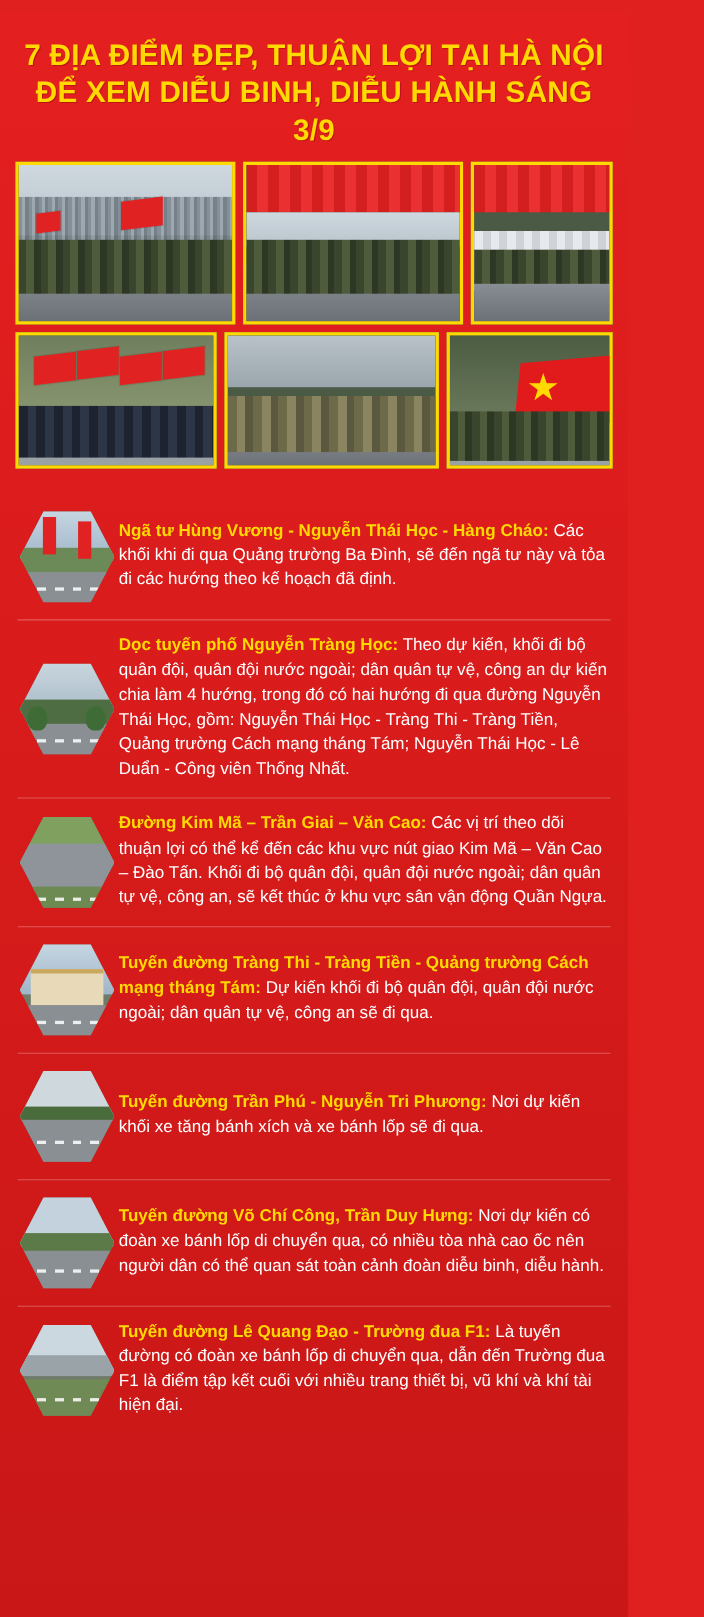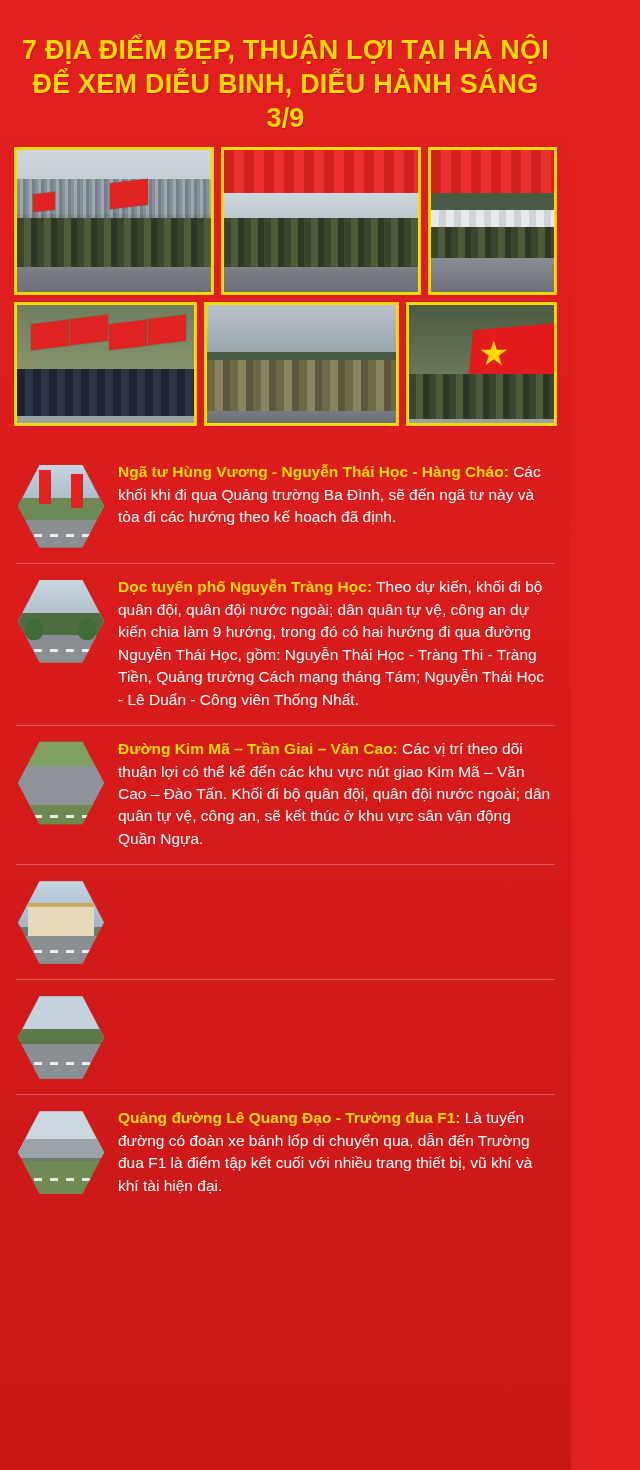--- a/index.html
+++ b/index.html
@@ -79,22 +79,22 @@
   .flagbig{position:absolute;left:42%;top:18%;width:96px;height:62px;background:#e11b1b;
        transform:skew(-6deg,-5deg);}
   .star{position:absolute;color:#ffd900;font-size:34px;line-height:1;left:48%;top:26%;}
   .redbanner{position:absolute;left:0;right:0;top:0;height:30%;
        background:repeating-linear-gradient(90deg,#d31f1f 0 10px,#ea3030 10px 20px);}
 
   
   .items{padding:16px 16px 22px 16px;}
   .item{
     display:flex;
-    align-items:flex-start;
-    gap:14px;
+    align-items:center;
+    gap:4px;
     padding:12px 2px 14px 2px;
     border-bottom:1px solid rgba(255,255,255,.28);
   }
   .item:last-child{border-bottom:none;}
   .thumb{
     flex:0 0 86px;
     width:86px;height:86px;
     margin-top:2px;
     -webkit-clip-path:polygon(25% 2%,75% 2%,100% 50%,75% 98%,25% 98%,0% 50%);
     clip-path:polygon(25% 2%,75% 2%,100% 50%,75% 98%,25% 98%,0% 50%);
@@ -190,57 +190,73 @@
 
     <div class="item">
       <div class="thumb">
         <div class="t-sky" style="background:linear-gradient(180deg,#c9d6de,#a9bcc8);"></div>
         <div class="t-mid" style="background:#4f6d42;"></div>
           <div class="t-road"></div>
         <div class="t-tree" style="left:8%;"></div>
           <div class="t-tree" style="left:70%;"></div>
       </div>
       <div class="text">
-        <span class="lead">Dọc tuyến phố Nguyễn Tràng Học:</span><span class="body"> Theo dự kiến, khối đi bộ quân đội, quân đội nước ngoài; dân quân tự vệ, công an dự kiến chia làm 9 hướng, trong đó có hai hướng đi qua đường Nguyễn Thái Học, gồm: Nguyễn Thái Học - Tràng Thi - Tràng Tiền, Quảng trường Cách mạng tháng Tám; Nguyễn Thái Học - Lê Duẩn - Công viên Thống Nhất.</span>
+        <span class="lead">Dọc tuyến phố Nguyễn Tràng Học:</span><span class="body"> Theo dự kiến, khối đi bộ quân đội, quân đội nước ngoài; dân quân tự vệ, công an dự kiến chia làm 4 hướng, trong đó có hai hướng đi qua đường Nguyễn Thái Học, gồm: Nguyễn Thái Học - Tràng Thi - Tràng Tiền, Quảng trường Cách mạng tháng Tám; Nguyễn Thái Học - Lê Duẩn - Công viên Thống Nhất.</span>
       </div>
     </div>
 
     <div class="item">
       <div class="thumb">
         <div class="t-sky" style="background:#7fa05f;"></div>
         <div class="t-mid" style="background:#8e9499;top:30%;height:50%;"></div>
         <div class="t-road" style="background:#6d8a52;height:24%;"></div>
       </div>
       <div class="text">
         <span class="lead">Đường Kim Mã – Trần Giai – Văn Cao:</span><span class="body"> Các vị trí theo dõi thuận lợi có thể kể đến các khu vực nút giao Kim Mã – Văn Cao – Đào Tấn. Khối đi bộ quân đội, quân đội nước ngoài; dân quân tự vệ, công an, sẽ kết thúc ở khu vực sân vận động Quần Ngựa.</span>
       </div>
     </div>
 
     <div class="item">
       <div class="thumb">
         <div class="t-sky"></div>
           <div class="t-bld"></div>
           <div class="t-road"></div>
       </div>
-    </div>
-
+      <div class="text">
+        <span class="lead">Tuyến đường Tràng Thi - Tràng Tiền - Quảng trường Cách mạng tháng Tám:</span><span class="body"> Dự kiến khối đi bộ quân đội, quân đội nước ngoài; dân quân tự vệ, công an sẽ đi qua.</span>
+      </div>
+    </div>
+
+    <div class="item">
+      <div class="thumb">
+        <div class="t-sky" style="background:#cfd8dd;"></div>
+        <div class="t-mid" style="background:#4a6b3c;"></div>
+        <div class="t-road" style="height:46%;"></div>
+      </div>
+      <div class="text">
+        <span class="lead">Tuyến đường Trần Phú - Nguyễn Tri Phương:</span><span class="body"> Nơi dự kiến khối xe tăng bánh xích và xe bánh lốp sẽ đi qua.</span>
+      </div>
+    </div>
 
     <div class="item">
       <div class="thumb">
         <div class="t-sky" style="background:#c3d2dc;"></div>
         <div class="t-mid" style="background:#5c7a47;"></div>
         <div class="t-road" style="height:42%;"></div>
       </div>
+      <div class="text">
+        <span class="lead">Tuyến đường Võ Chí Công, Trần Duy Hưng:</span><span class="body"> Nơi dự kiến có đoàn xe bánh lốp di chuyển qua, có nhiều tòa nhà cao ốc nên người dân có thể quan sát toàn cảnh đoàn diễu binh, diễu hành.</span>
+      </div>
     </div>
 
     <div class="item">
       <div class="thumb">
         <div class="t-sky" style="background:#ccd8e0;"></div>
         <div class="t-mid" style="background:#9aa4a8;top:34%;height:22%;"></div>
         <div class="t-road" style="background:#6f8a55;height:40%;"></div>
       </div>
       <div class="text">
-        <span class="lead">Quảng đường Lê Quang Đạo - Trường đua F1:</span><span class="body"> Là tuyến đường có đoàn xe bánh lốp di chuyển qua, dẫn đến Trường đua F1 là điểm tập kết cuối với nhiều trang thiết bị, vũ khí và khí tài hiện đại.</span>
+        <span class="lead">Tuyến đường Lê Quang Đạo - Trường đua F1:</span><span class="body"> Là tuyến đường có đoàn xe bánh lốp di chuyển qua, dẫn đến Trường đua F1 là điểm tập kết cuối với nhiều trang thiết bị, vũ khí và khí tài hiện đại.</span>
       </div>
     </div>
 
   </div>
 </div>
 
 </body></html>

